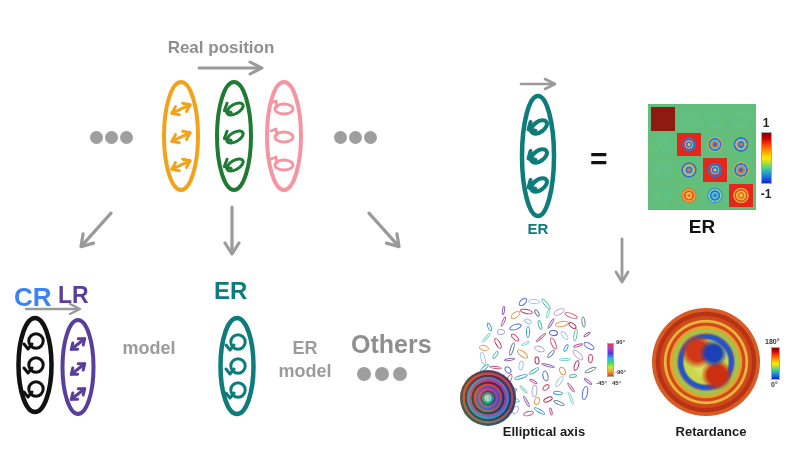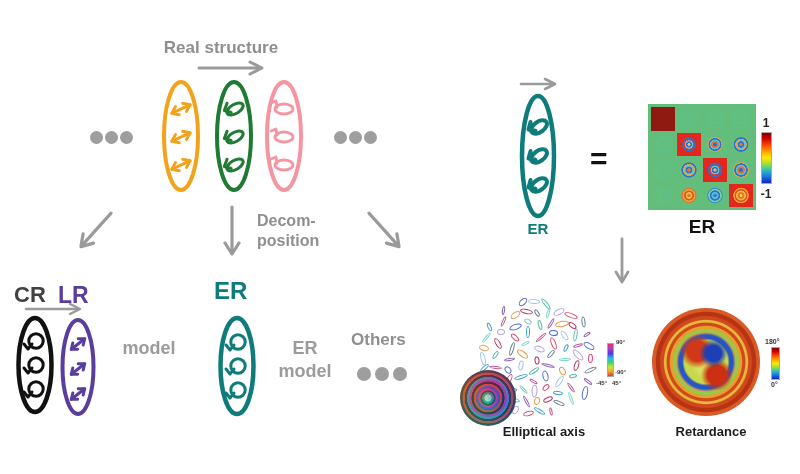--- a/index.html
+++ b/index.html
@@ -64,21 +64,21 @@
         #c23a8c 28% 34%, #3a50c0 36% 42%, #d0452a 44% 50%, #222a30 52% 58%, #b03a9c 60% 66%,
         #3a88c0 68% 74%, #28303a 76% 82%, #c04a3a 84% 90%, #303a44 92% 100%);}
   .glyph{position:absolute;border-radius:50%;border:1.3px solid #999;box-sizing:border-box;}
   .fig-caption{color:#1c1c1c;font-weight:bold;font-size:13px;text-align:center;}
 </style>
 </head>
 <body>
 
 <div class="canvas">
 
-  <div class="abs gray-heading" style="left:155px;top:38px;width:132px;text-align:center;font-size:17px;">Real structure</div>
+  <div class="abs gray-heading" style="left:155px;top:38px;width:132px;text-align:center;font-size:17px;">Real position</div>
 
   <svg class="abs" style="left:196px;top:60px" width="76" height="16" viewBox="0 0 76 16">
     <g stroke="#9a9a9a" stroke-width="3" fill="none" stroke-linecap="round" stroke-linejoin="round">
       <line x1="3" y1="8" x2="64" y2="8"></line>
         <path d="M 54,2 L 66,8 L 54,14"></path>
     </g>
   </svg>
 
   <div class="abs dots-row" style="left:90px;top:130px">
     <span class="dot"></span><span class="dot"></span><span class="dot"></span>
@@ -152,33 +152,29 @@
     </g>
   </svg>
 
   <svg class="abs" style="left:221px;top:204px" width="22" height="56" viewBox="0 0 22 56">
     <g stroke="#9a9a9a" stroke-width="3.2" fill="none" stroke-linecap="round" stroke-linejoin="round">
       <line x1="11" y1="3" x2="11" y2="47"></line>
         <path d="M 4,39 L 11,50 L 18,39"></path>
     </g>
   </svg>
 
-  <div class="abs gray-heading" style="left:257px;top:211px;font-size:16px;line-height:20px;">
-    <div>Decom-</div>
-    <div>position</div>
-  </div>
 
   <svg class="abs" style="left:374px;top:204px;transform:rotate(-42deg)" width="22" height="54" viewBox="0 0 22 54">
     <g stroke="#9a9a9a" stroke-width="3.2" fill="none" stroke-linecap="round" stroke-linejoin="round">
       <line x1="11" y1="3" x2="11" y2="45"></line>
         <path d="M 4,37 L 11,48 L 18,37"></path>
     </g>
   </svg>
 
-  <div class="abs" style="left:14px;top:282px;font-size:22px;font-weight:bold;color:#404040;">CR</div>
+  <div class="abs" style="left:14px;top:282px;font-size:26px;font-weight:bold;color:#3b82f6;">CR</div>
   <div class="abs" style="left:58px;top:282px;font-size:23px;font-weight:bold;color:#5a3e9e;">LR</div>
 
   <svg class="abs" style="left:24px;top:303px" width="64" height="12" viewBox="0 0 64 12">
     <g stroke="#9a9a9a" stroke-width="2.4" fill="none" stroke-linecap="round" stroke-linejoin="round">
       <line x1="2" y1="6" x2="54" y2="6"></line>
         <path d="M 46,1 L 56,6 L 46,11"></path>
     </g>
   </svg>
 
   <svg class="abs" style="left:15px;top:315px" width="40" height="100" viewBox="0 0 40 100">
@@ -242,21 +238,21 @@
           <path d="M -12,3 L -8,8 L -4,3"></path>
         </g>
     </g>
   </svg>
 
   <div class="abs caption-gray" style="left:270px;top:337px;width:70px;font-size:18px;line-height:23px;">
     <div>ER</div>
     <div>model</div>
   </div>
 
-  <div class="abs gray-heading" style="left:351px;top:330px;font-size:17px;">Others</div>
+  <div class="abs gray-heading" style="left:351px;top:330px;font-size:25px;">Others</div>
   <div class="abs dots-row" style="left:357px;top:367px">
     <span class="dot big"></span><span class="dot big"></span><span class="dot big"></span>
   </div>
 
 
   <svg class="abs" style="left:519px;top:77px" width="42" height="14" viewBox="0 0 42 14">
     <g stroke="#9a9a9a" stroke-width="2.6" fill="none" stroke-linecap="round" stroke-linejoin="round">
       <line x1="2" y1="7" x2="34" y2="7"></line>
         <path d="M 26,2 L 36,7 L 26,12"></path>
     </g>

